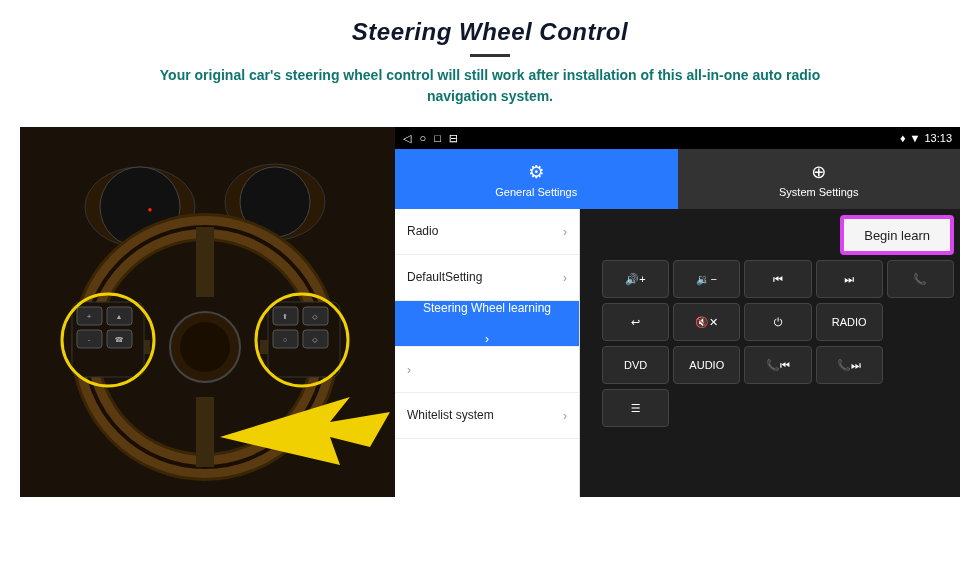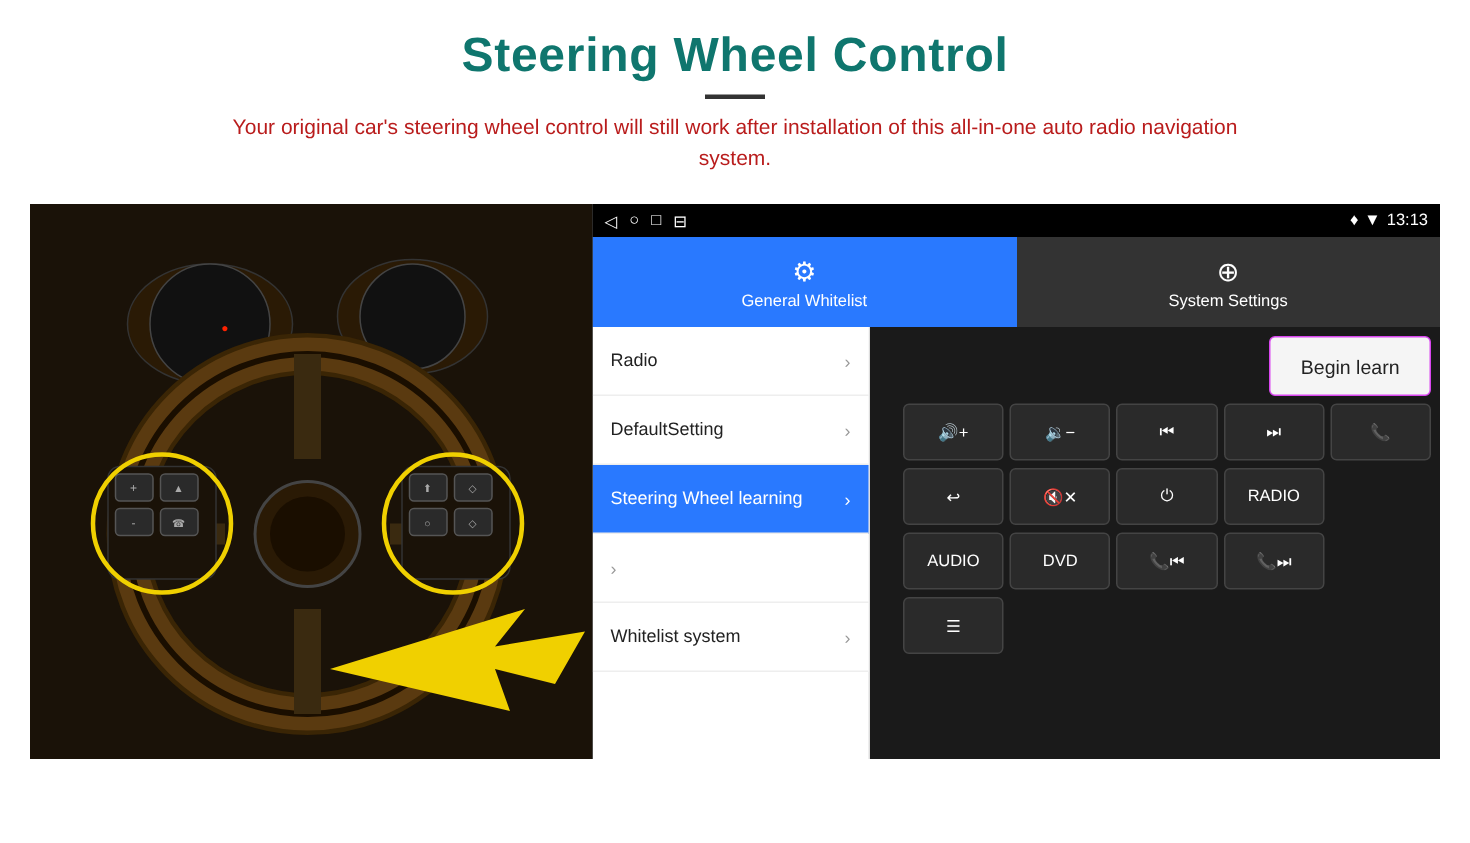--- a/index.html
+++ b/index.html
@@ -8,37 +8,39 @@
       height: 562px;
       font-family: Arial, sans-serif;
       background: #fff;
       overflow: hidden;
     }
     .header {
       text-align: center;
       padding: 18px 40px 10px;
     }
     .header h1 {
-      font-size: 32px;
+      font-size: 24px;
       font-weight: 900;
-      color: #0f766e;
+      color: #0f172a;
       letter-spacing: 0.5px;
+      font-style: italic;
     }
     .header-divider {
       width: 40px;
       height: 3px;
       background: #333;
       margin: 8px auto;
     }
     .header p {
       font-size: 14px;
-      color: #b91c1c;
+      color: #0f766e;
       line-height: 1.5;
       max-width: 700px;
       margin: 0 auto;
+      font-weight: bold;
     }
     .content-area {
       display: flex;
       flex-direction: row;
       margin: 10px 20px 0;
       height: 370px;
     }
     .car-image {
       width: 375px;
       height: 370px;
@@ -124,20 +126,21 @@
       height: 46px;
       border-bottom: 1px solid #eee;
       cursor: pointer;
       font-size: 13px;
       color: #222;
       background: #fff;
     }
     .menu-item.active {
       background: #2979ff;
       color: #fff;
+      flex-direction: column;
     }
     .menu-item.active .menu-arrow {
       color: #fff;
     }
     .menu-arrow {
       color: #999;
       font-size: 12px;
     }
     
     .right-controls {
@@ -148,21 +151,21 @@
       padding: 6px;
       gap: 5px;
     }
     .begin-learn-row {
       display: flex;
       justify-content: flex-end;
       height: 40px;
     }
     .begin-learn-btn {
       background: #f5f5f5;
-      border: 1px solid #d946ef;
+      border: 4px solid #d946ef;
       border-radius: 4px;
       padding: 0 20px;
       font-size: 13px;
       cursor: pointer;
       color: #222;
       height: 40px;
       display: flex;
       align-items: center;
     }
     .ctrl-grid {
@@ -279,21 +282,21 @@
       <div class="status-bar-right">
         <span>♦</span>
         <span>▼</span>
         <span>13:13</span>
       </div>
     </div>
 
     <div class="tab-bar">
       <div class="tab-btn active">
         <span class="tab-icon">⚙</span>
-        <span>General Whitelist</span>
+        <span>General Settings</span>
       </div>
       <div class="tab-btn inactive">
         <span class="tab-icon">⊕</span>
         <span>System Settings</span>
       </div>
     </div>
 
     <div class="main-split">
 
       <div class="left-menu">
@@ -352,24 +355,24 @@
           <div class="ctrl-btn">
               <span>⏻</span>
             </div>
           <div class="ctrl-btn">
               <span>RADIO</span>
             </div>
         </div>
 
         <div class="ctrl-grid ctrl-grid-5">
           <div class="ctrl-btn">
+              <span>DVD</span>
+            </div>
+          <div class="ctrl-btn">
               <span>AUDIO</span>
-            </div>
-          <div class="ctrl-btn">
-              <span>DVD</span>
             </div>
           <div class="ctrl-btn">
               <span>📞⏮</span>
             </div>
           <div class="ctrl-btn">
               <span>📞⏭</span>
             </div>
         </div>
 
         <div class="ctrl-grid ctrl-grid-5">

